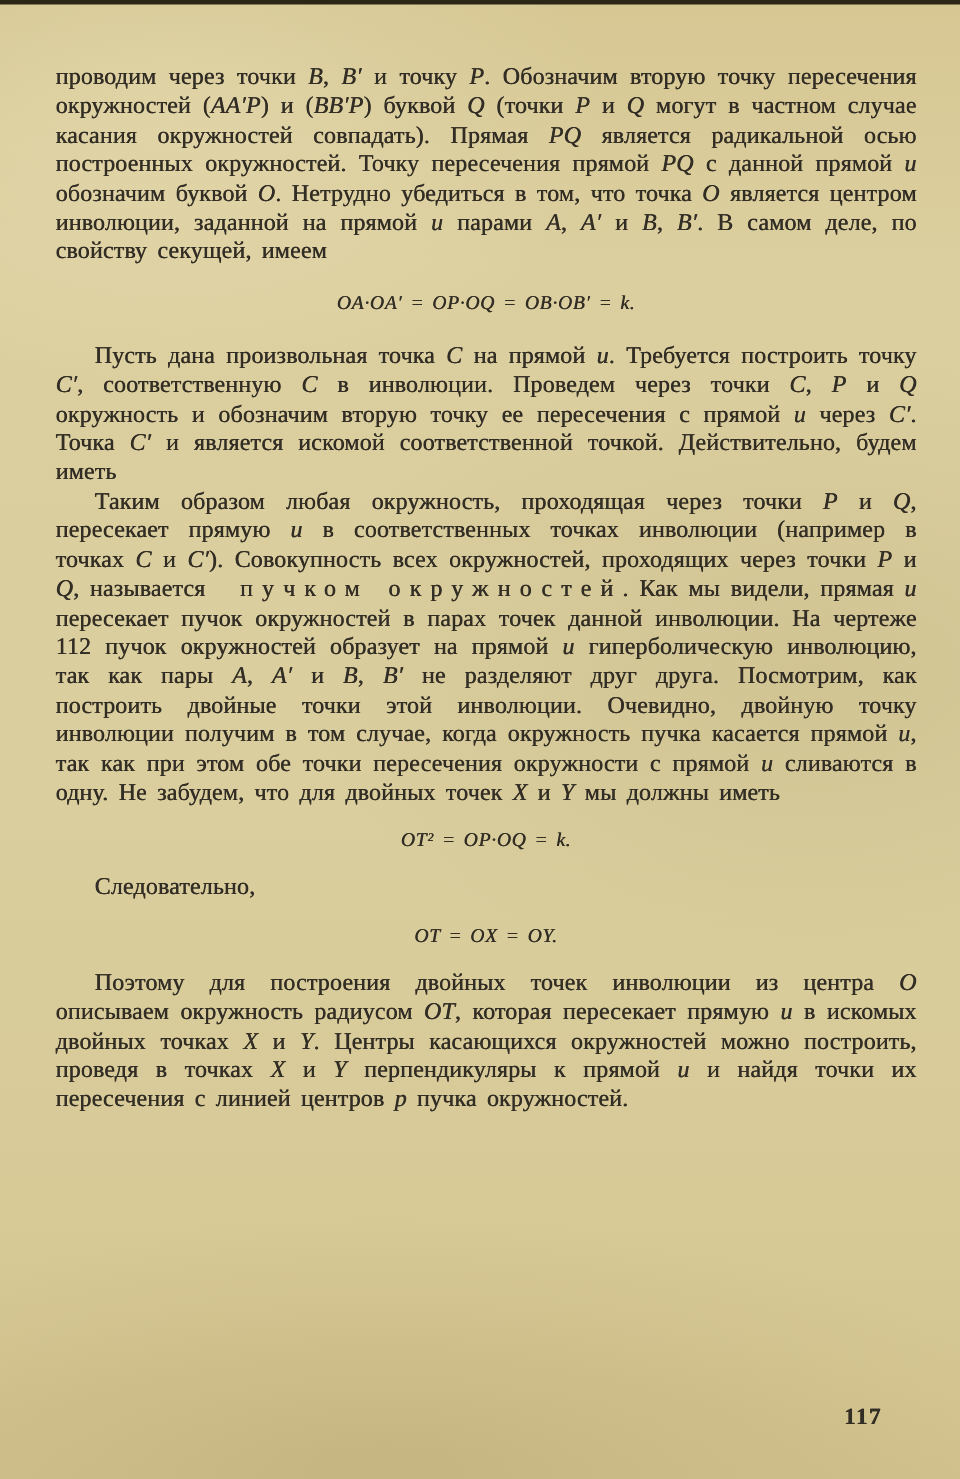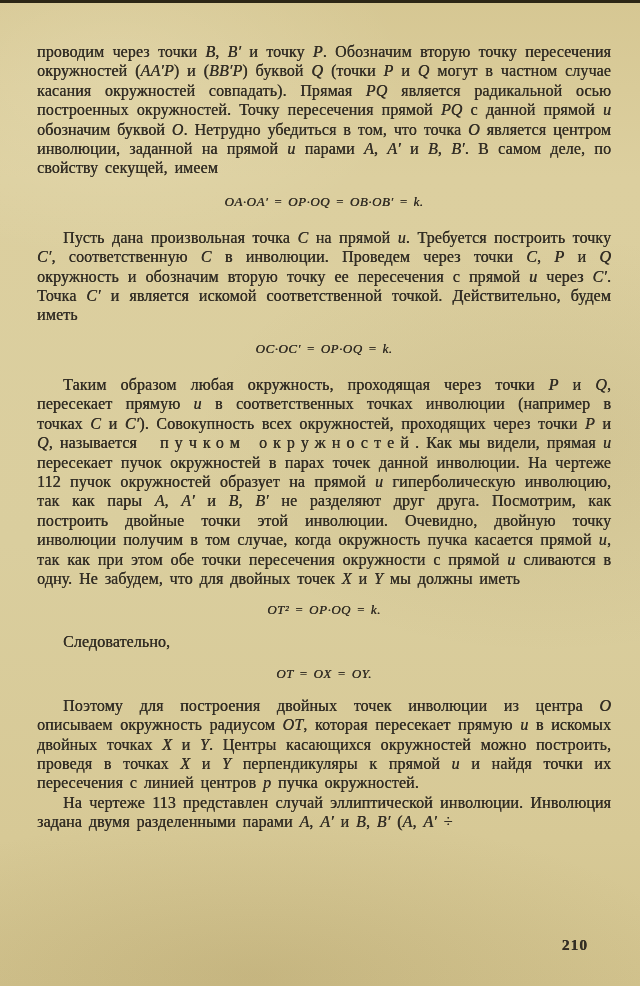--- a/index.html
+++ b/index.html
@@ -69,22 +69,20 @@
 </style>
 </head>
 <body>
 
 <div class="page">
   <div class="scan-edge-top"></div>
   <div class="text-column">
       <p class="body-par">проводим через точки <i>B</i>, <i>B′</i> и точку <i>P</i>. Обозначим вторую точку пересечения окружностей (<i>AA′P</i>) и (<i>BB′P</i>) буквой <i>Q</i> (точки <i>P</i> и <i>Q</i> могут в частном случае касания окружностей совпадать). Прямая <i>PQ</i> является радикальной осью построенных окружностей. Точку пересечения прямой <i>PQ</i> с данной прямой <i>u</i> обозначим буквой <i>O</i>. Нетрудно убедиться в том, что точка <i>O</i> является центром инволюции, заданной на прямой <i>u</i> парами <i>A</i>, <i>A′</i> и <i>B</i>, <i>B′</i>. В самом деле, по свойству секущей, имеем</p>
       <div class="formula">OA·OA′ = OP·OQ = OB·OB′ = k.</div>
       <p class="body-par indent">Пусть дана произвольная точка <i>C</i> на прямой <i>u</i>. Требуется построить точку <i>C′</i>, соответственную <i>C</i> в инволюции. Проведем через точки <i>C</i>, <i>P</i> и <i>Q</i> окружность и обозначим вторую точку ее пересечения с прямой <i>u</i> через <i>C′</i>. Точка <i>C′</i> и является искомой соответственной точкой. Действительно, будем иметь</p>
-      <div class="formula">OC·OC′ = OP·OQ = k.</div>
       <p class="body-par indent">Таким образом любая окружность, проходящая через точки <i>P</i> и <i>Q</i>, пересекает прямую <i>u</i> в соответственных точках инволюции (например в точках <i>C</i> и <i>C′</i>). Совокупность всех окружностей, проходящих через точки <i>P</i> и <i>Q</i>, называется <span class="sp">пучком окружностей</span>. Как мы видели, прямая <i>u</i> пересекает пучок окружностей в парах точек данной инволюции. На чертеже 112 пучок окружностей образует на прямой <i>u</i> гиперболическую инволюцию, так как пары <i>A</i>, <i>A′</i> и <i>B</i>, <i>B′</i> не разделяют друг друга. Посмотрим, как построить двойные точки этой инволюции. Очевидно, двойную точку инволюции получим в том случае, когда окружность пучка касается прямой <i>u</i>, так как при этом обе точки пересечения окружности с прямой <i>u</i> сливаются в одну. Не забудем, что для двойных точек <i>X</i> и <i>Y</i> мы должны иметь</p>
       <div class="formula tight">OT² = OP·OQ = k.</div>
       <p class="body-par indent">Следовательно,</p>
       <div class="formula tight">OT = OX = OY.</div>
       <p class="body-par indent">Поэтому для построения двойных точек инволюции из центра <i>O</i> описываем окружность радиусом <i>OT</i>, которая пересекает прямую <i>u</i> в искомых двойных точках <i>X</i> и <i>Y</i>. Центры касающихся окружностей можно построить, проведя в точках <i>X</i> и <i>Y</i> перпендикуляры к прямой <i>u</i> и найдя точки их пересечения с линией центров <i>p</i> пучка окружностей.</p>
-      <p class="body-par indent">На чертеже 113 представлен случай эллиптической инволюции. Инволюция задана двумя разделенными парами <i>A</i>, <i>A′</i> и <i>B</i>, <i>B′</i> (<i>A</i>, <i>A′</i> ÷</p>
     </div>
-  <div class="page-number">210</div>
+  <div class="page-number">117</div>
 </div>
 
 </body></html>

